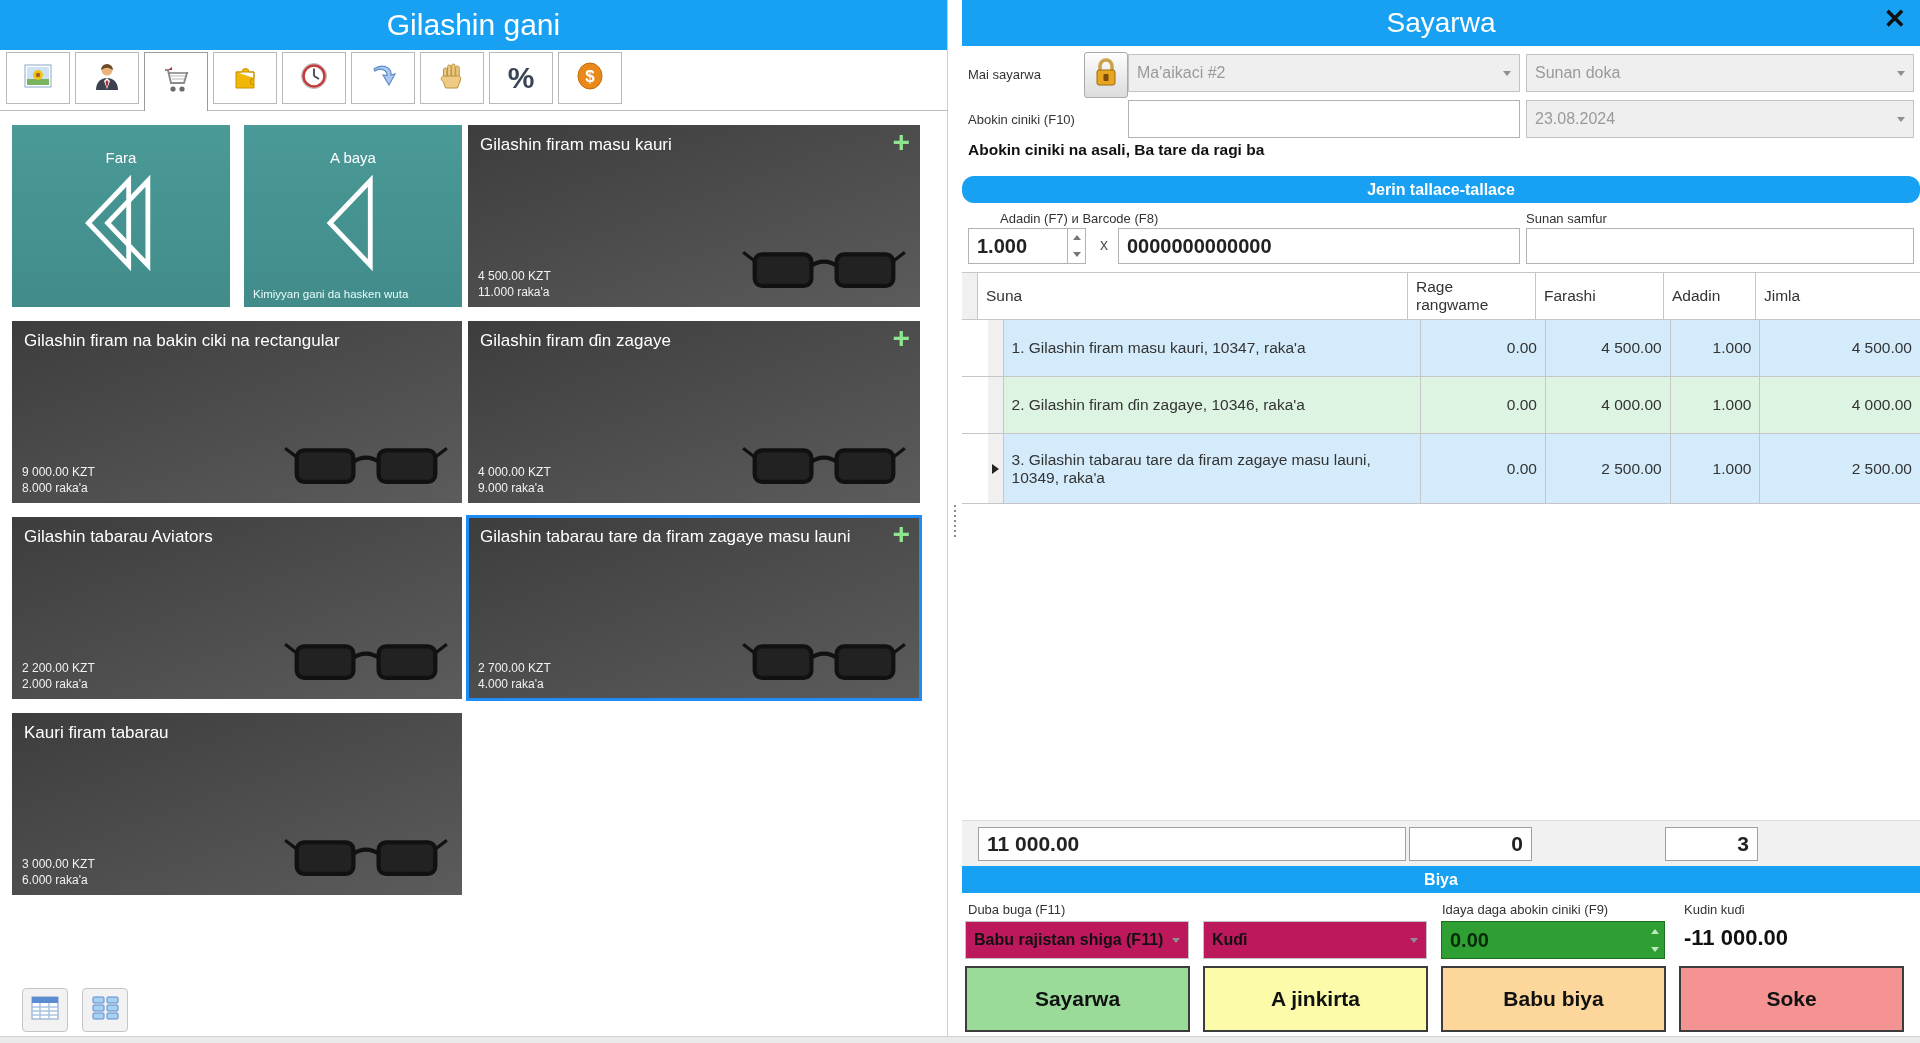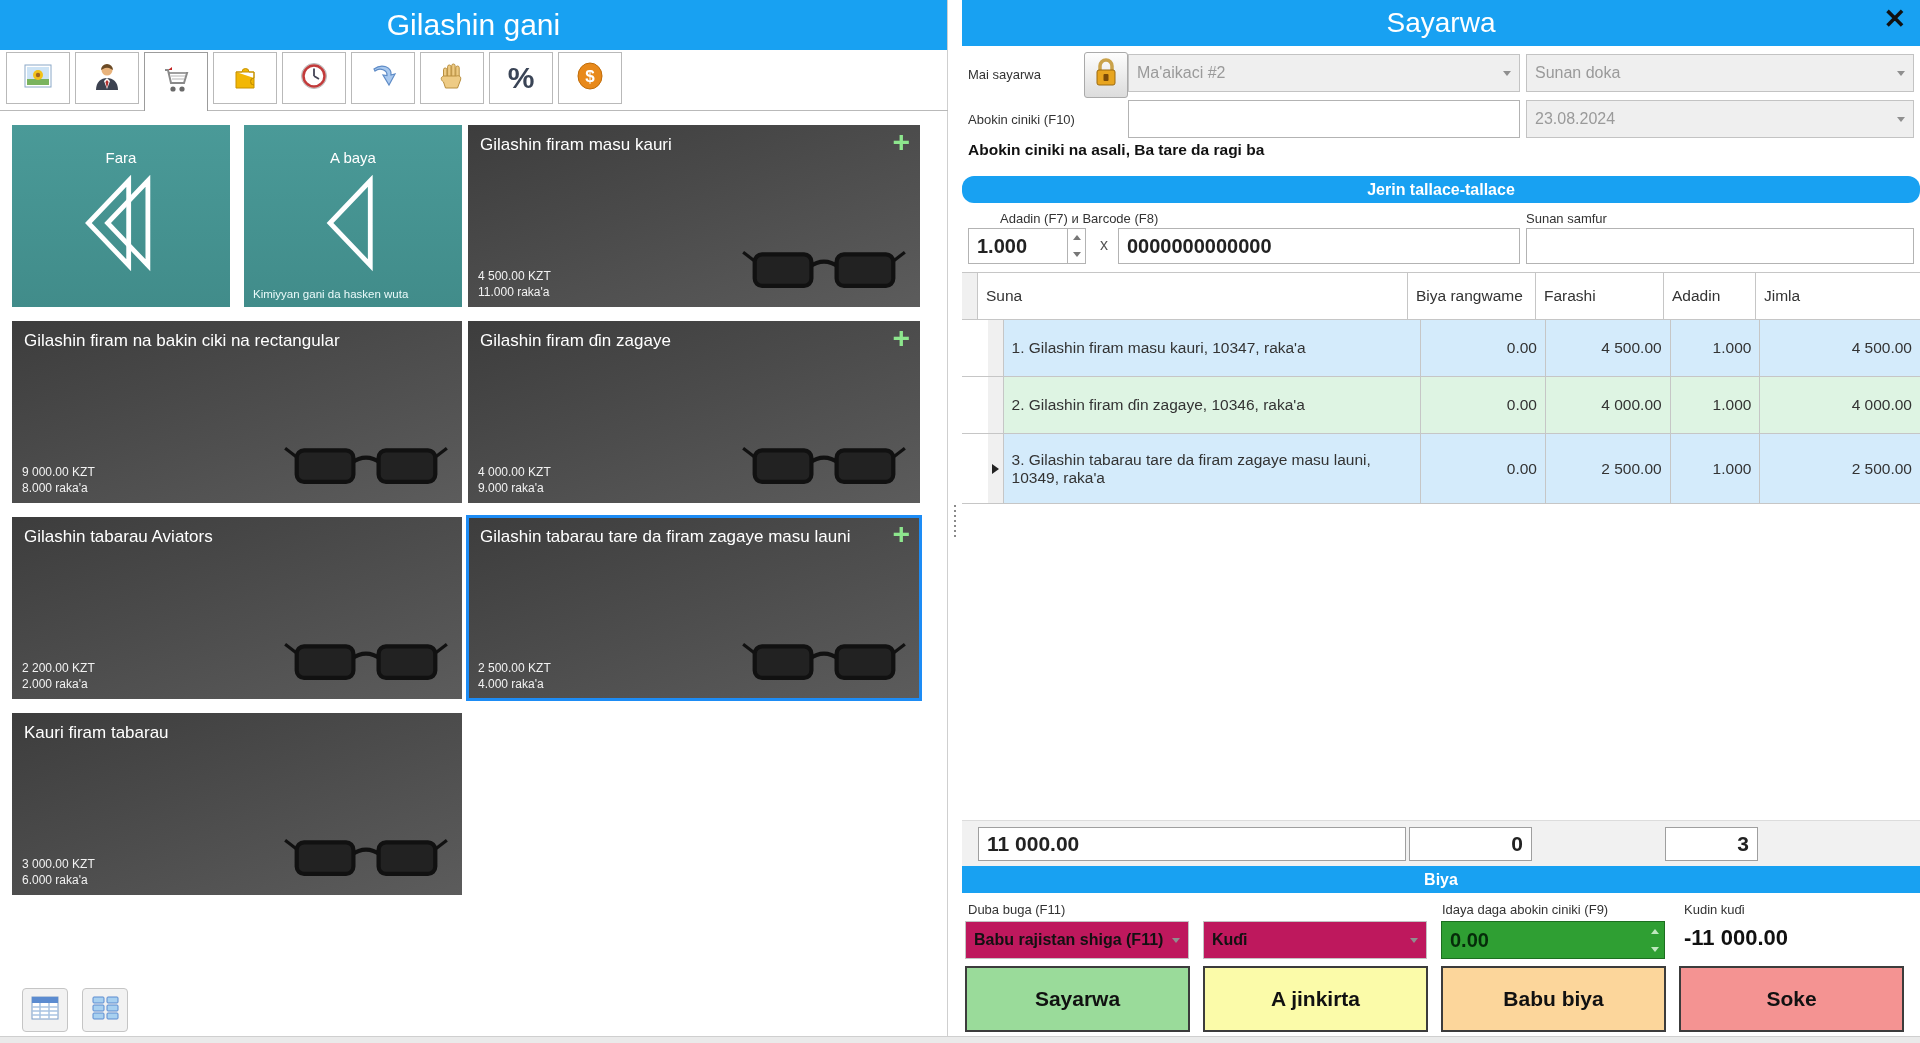--- a/index.html
+++ b/index.html
@@ -297,21 +297,21 @@
             <rect class="lq" x="14" y="16" width="54" height="30" rx="7" fill="var(--lens)" stroke="var(--frame)" stroke-width="4"></rect>
             <rect class="lq" x="92" y="16" width="54" height="30" rx="7" fill="var(--lens)" stroke="var(--frame)" stroke-width="4"></rect>
             <circle class="lr" cx="40" cy="33" r="21" fill="var(--lens)" stroke="var(--frame)" stroke-width="var(--fw)"></circle>
             <circle class="lr" cx="120" cy="33" r="21" fill="var(--lens)" stroke="var(--frame)" stroke-width="var(--fw)"></circle>
           </svg>
         </div>
 
         <div class="product selected glasses-red-round">
           <span class="p-name">Gilashin tabarau tare da firam zagaye masu launi</span>
           <span class="p-plus">+</span>
-          <span class="p-price">2 500.00 KZT</span>
+          <span class="p-price">2 700.00 KZT</span>
           <span class="p-stock">4.000 raka'a</span>
           <svg class="p-img glasses" viewBox="0 0 160 60">
             <path d="M16 24 L3 14" stroke="var(--frame)" stroke-width="3" fill="none"></path>
             <path d="M144 24 L157 14" stroke="var(--frame)" stroke-width="3" fill="none"></path>
             <path d="M66 28 Q80 18 94 28" stroke="var(--frame)" stroke-width="4" fill="none"></path>
             <rect class="lq" x="14" y="16" width="54" height="30" rx="7" fill="var(--lens)" stroke="var(--frame)" stroke-width="4"></rect>
             <rect class="lq" x="92" y="16" width="54" height="30" rx="7" fill="var(--lens)" stroke="var(--frame)" stroke-width="4"></rect>
             <circle class="lr" cx="40" cy="33" r="21" fill="var(--lens)" stroke="var(--frame)" stroke-width="var(--fw)"></circle>
             <circle class="lr" cx="120" cy="33" r="21" fill="var(--lens)" stroke="var(--frame)" stroke-width="var(--fw)"></circle>
           </svg>
@@ -412,21 +412,21 @@
         </span>
     </div>
     <span style="position:absolute; left:138px; top:236px; font-size:16px; color:#555;">x</span>
     <input class="tbox" style="left: 156px; top: 228px; width: 402px; height: 36px;" value="0000000000000">
     <input class="tbox" style="left: 564px; top: 228px; width: 388px; height: 36px;" value="">
 
     <div id="sales-table">
       <div class="trow head">
         <div class="tc rh"></div>
         <div class="tc c-name">Suna</div>
-        <div class="tc c-disc" style="justify-content:flex-start;">Biya rangwame</div>
+        <div class="tc c-disc" style="justify-content:flex-start;">Rage rangwame</div>
         <div class="tc c-price" style="justify-content:flex-start;">Farashi</div>
         <div class="tc c-qty" style="justify-content:flex-start;">Adadin</div>
         <div class="tc c-total" style="justify-content:flex-start;">Jimla</div>
       </div>
       <div>
 
           <div class="trow r bg-blue">
             <div class="tc rh">
               <span class="mk"></span>
             </div>

